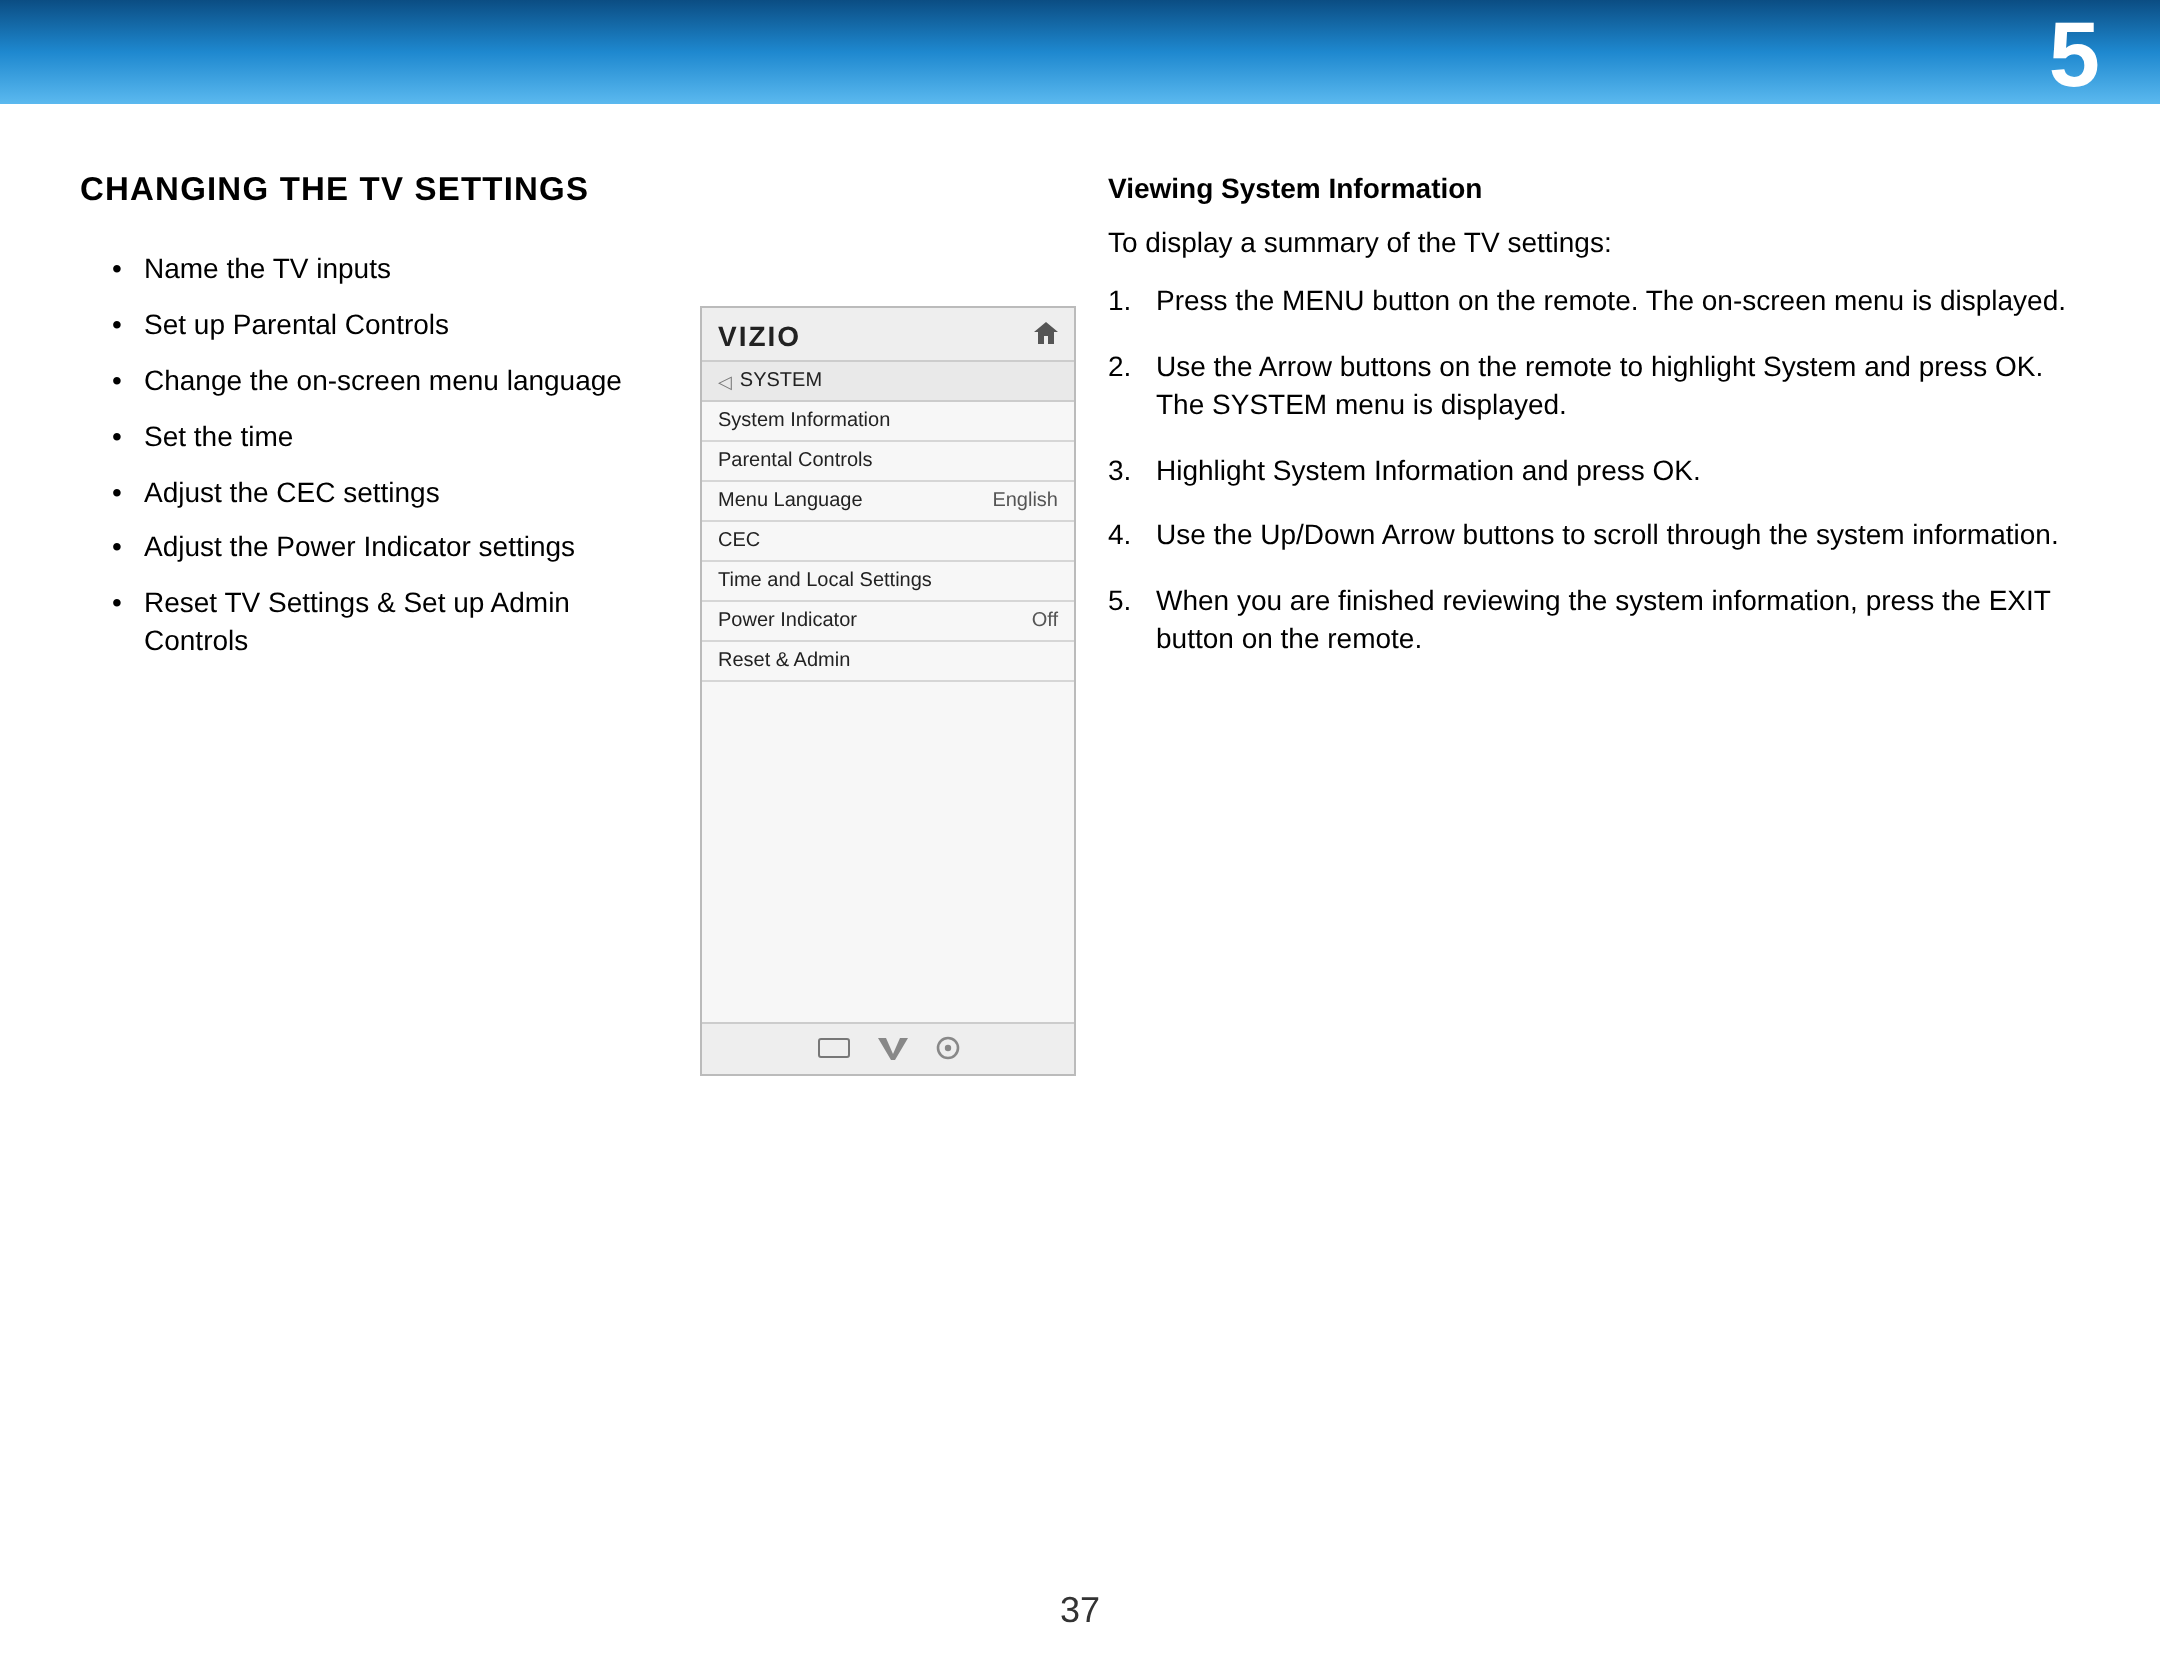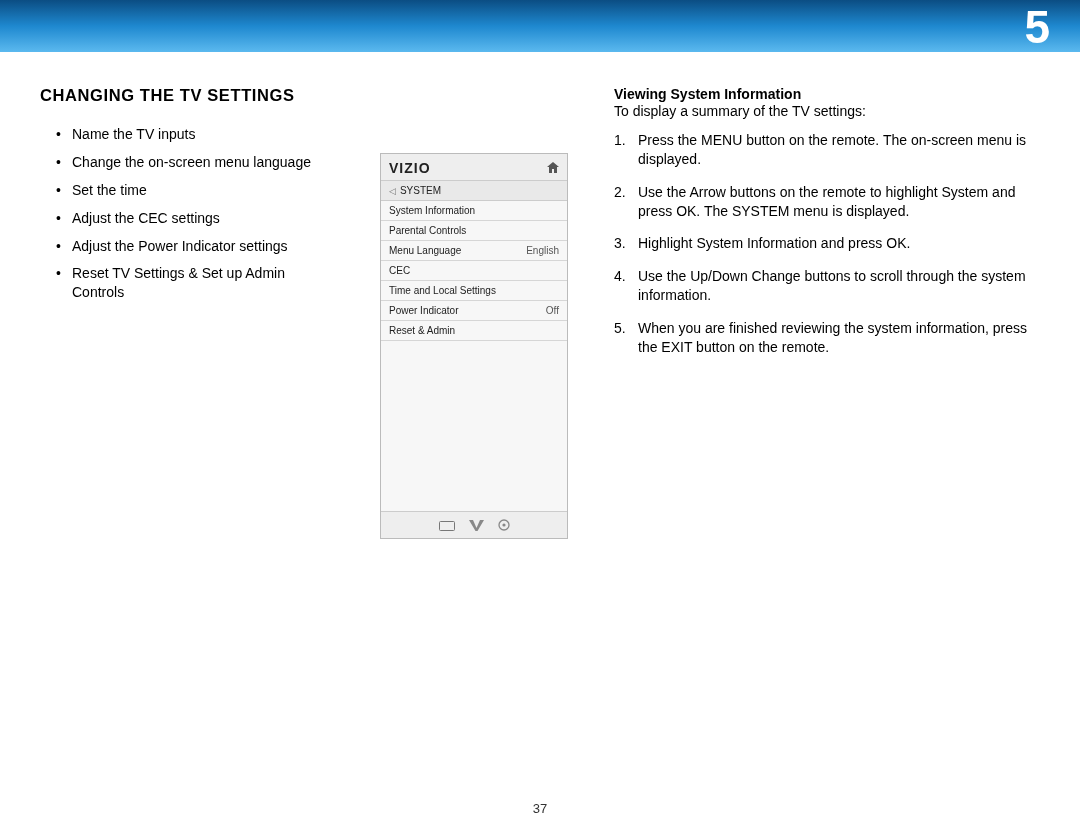--- a/index.html
+++ b/index.html
@@ -22,21 +22,21 @@
     position: absolute;
     right: 30px;
     top: 0px;
     color: #fff;
     font-size: 46px;
     font-weight: bold;
   }
   .content {
     display: flex;
     padding: 34px 40px 0 40px;
-    gap: 46px;
+    gap: 16px;
   }
   .col-left {
     width: 294px;
     flex-shrink: 0;
   }
   .col-mid {
     width: 188px;
     flex-shrink: 0;
     padding-top: 67px;
   }
@@ -45,20 +45,21 @@
   }
   h2.section-title {
     font-size: 16.5px;
     font-weight: 900;
     letter-spacing: 0.6px;
     margin-bottom: 20px;
   }
   h3.sub-title {
     font-size: 14px;
     font-weight: 700;
+    margin-bottom: 10px;
   }
   p { line-height: 1.35; margin-bottom: 10px; }
   ul.bullets {
     list-style: none;
     padding-left: 18px;
   }
   ul.bullets li {
     position: relative;
     padding-left: 14px;
     margin-bottom: 9px;
@@ -151,37 +152,38 @@
     background: #eee;
     border-top: 1px solid #ccc;
   }
   .tv-footer span { color: #666; font-size: 11px; }
   .tv-footer .footer-icon svg { vertical-align: middle; }
   .page-number {
     position: absolute;
     bottom: 18px;
     left: 50%;
     transform: translateX(-50%);
-    font-size: 13px;
+    font-size: 18px;
     color: #333;
   }
 </style>
 </head>
 <body>
 
 <div class="header-band">
   <div class="chapter-number">5</div>
 </div>
 
 <div class="content">
 
   <div class="col-left">
     <h2 class="section-title">CHANGING THE TV SETTINGS</h2>
     <ul class="bullets">
       <li>Name the TV inputs</li>
+      <li>Set up Parental Controls</li>
       <li>Change the on-screen menu language</li>
       <li>Set the time</li>
       <li>Adjust the CEC settings</li>
       <li>Adjust the Power Indicator settings</li>
       <li>Reset TV Settings &amp; Set up Admin Controls</li>
     </ul>
   </div>
 
   <div class="col-mid">
     <div class="tv-menu">
@@ -254,21 +256,21 @@
       <li>
         <span>Press the </span><span class="bold">MENU</span><span> button on the remote. The on-screen menu is displayed.</span>
       </li>
       <li>
         <span>Use the </span><span class="bold">Arrow</span><span> buttons on the remote to highlight </span><span class="bold">System</span><span> and press </span><span class="bold">OK</span><span>. The SYSTEM menu is displayed.</span>
       </li>
       <li>
         <span>Highlight </span><span class="bold">System Information</span><span> and press </span><span class="bold">OK</span><span>.</span>
       </li>
       <li>
-        <span>Use the </span><span class="bold">Up/Down Change</span><span> buttons to scroll through the system information.</span>
+        <span>Use the </span><span class="bold">Up/Down Arrow</span><span> buttons to scroll through the system information.</span>
       </li>
       <li>
         <span>When you are finished reviewing the system information, press the </span><span class="bold">EXIT</span><span> button on the remote.</span>
       </li>
     </ol>
   </div>
 
 </div>
 
 <div class="page-number">37</div>

